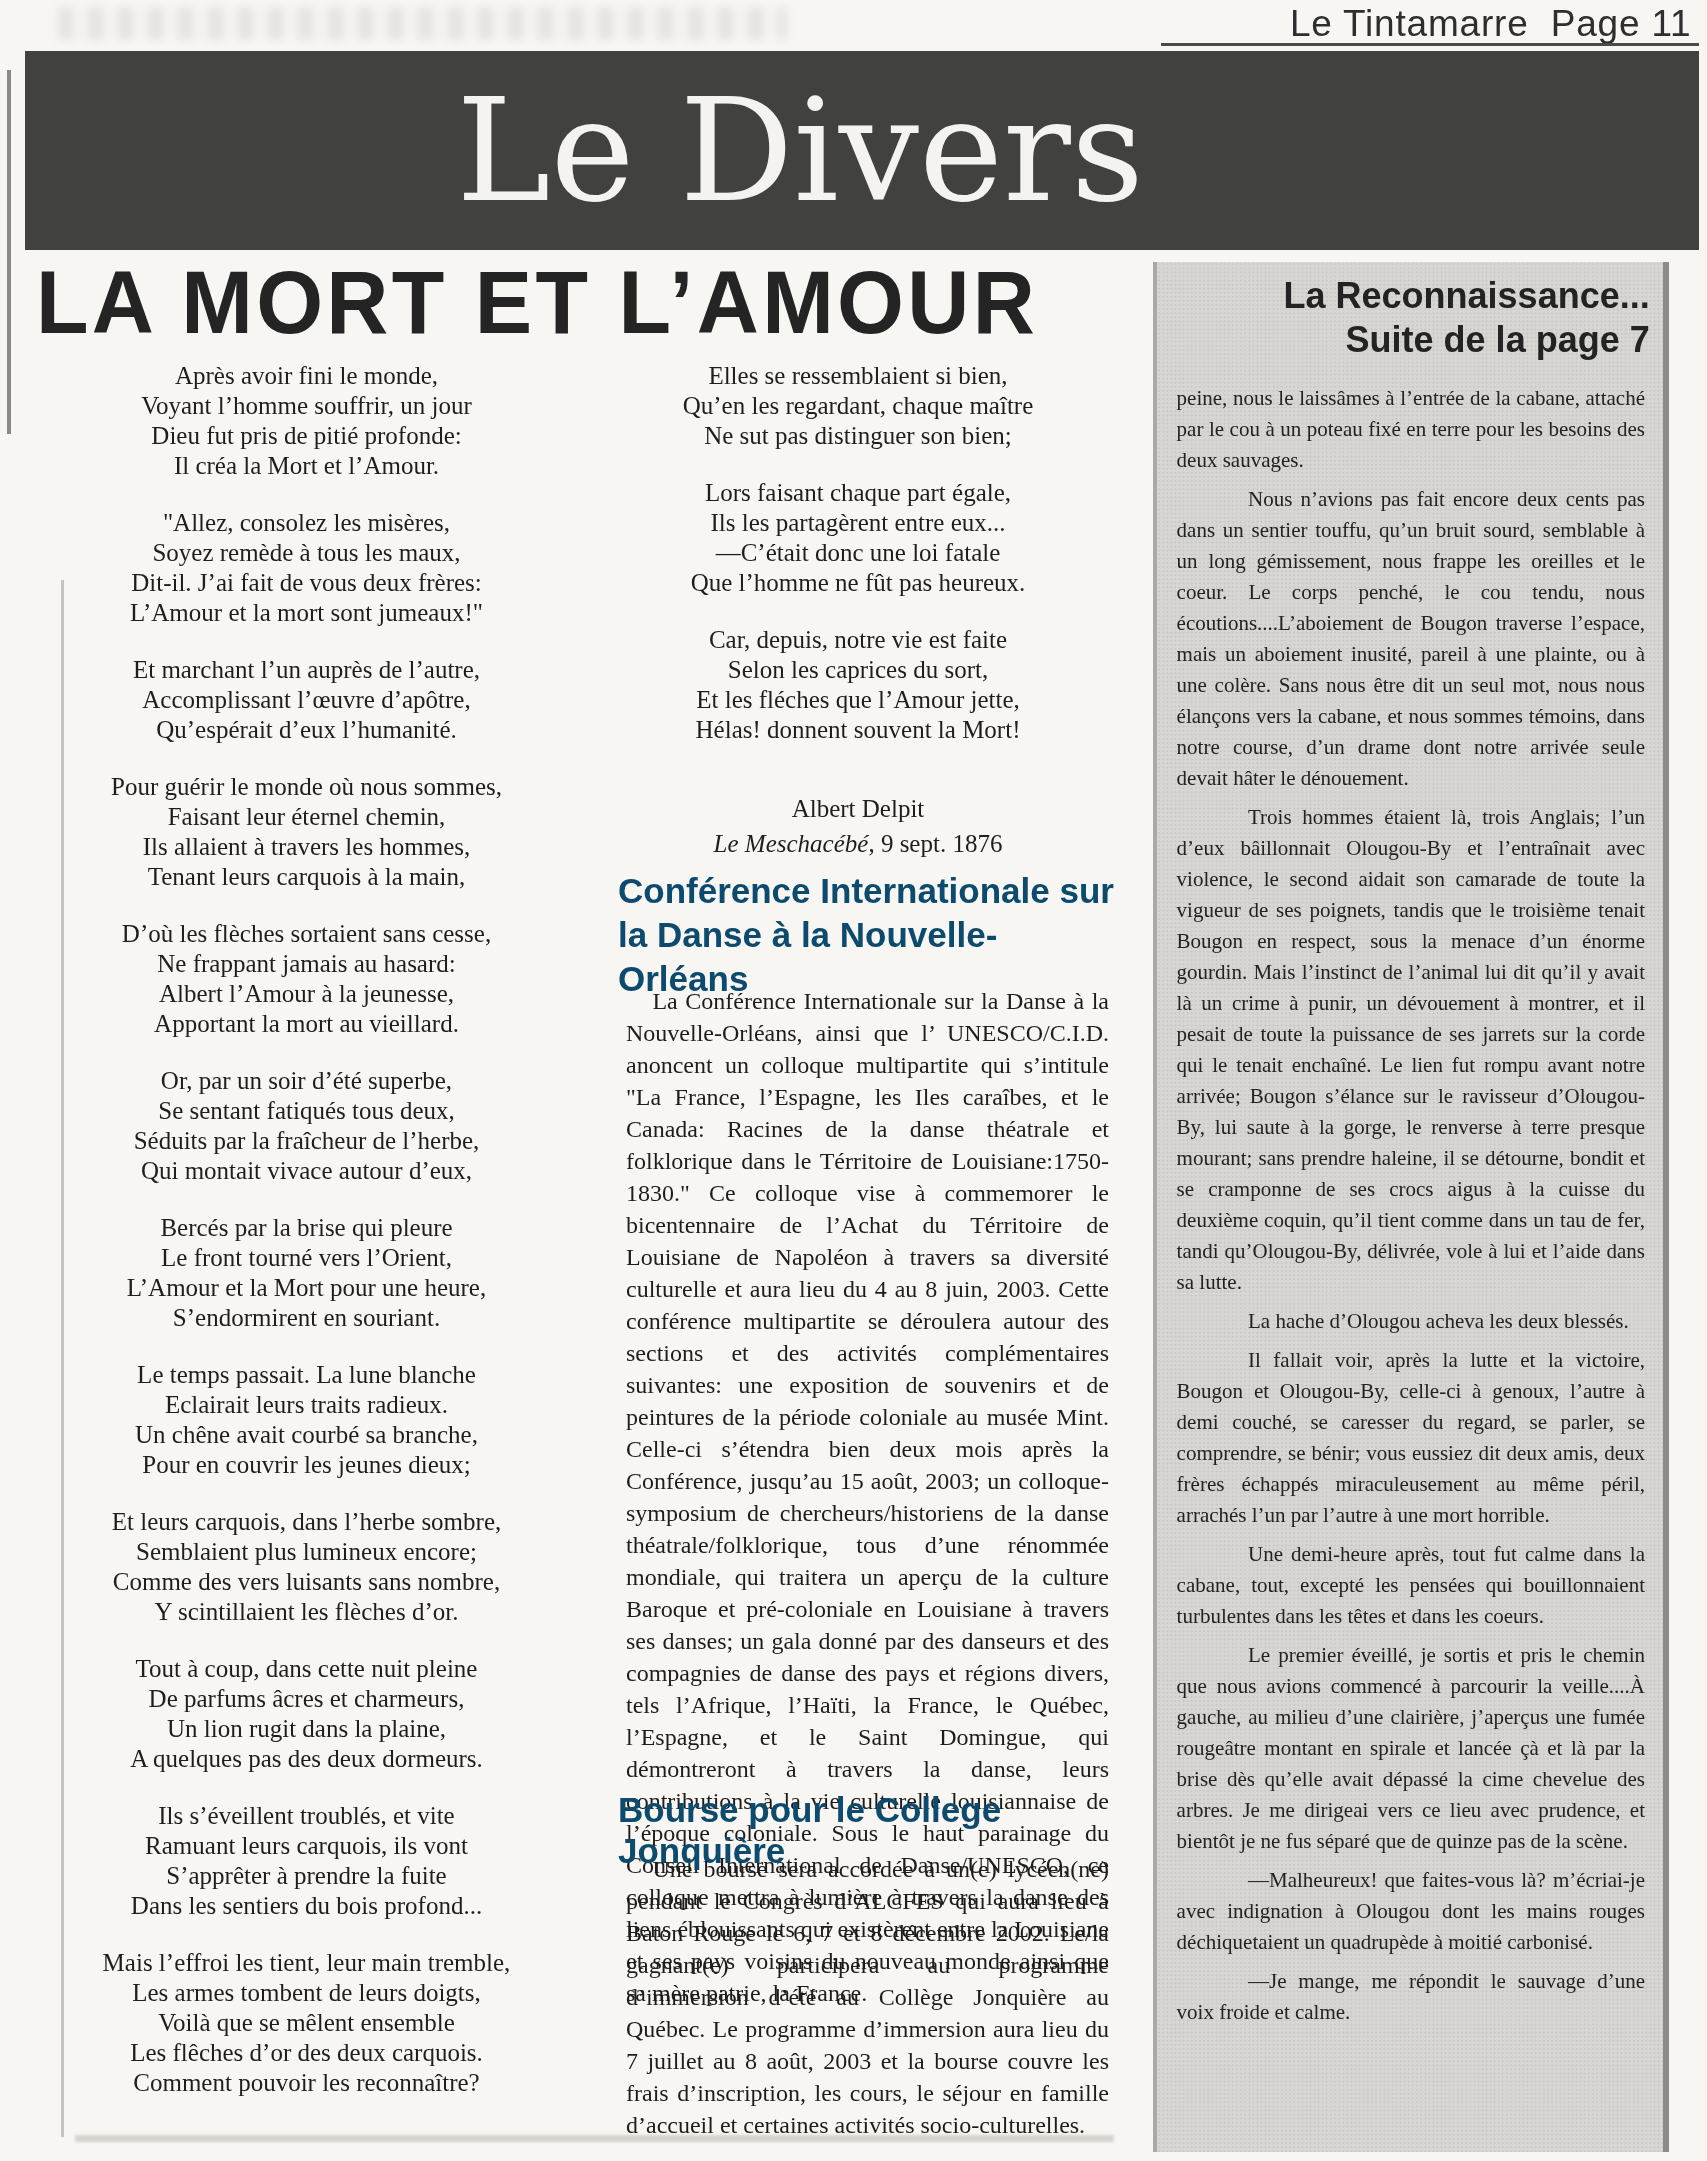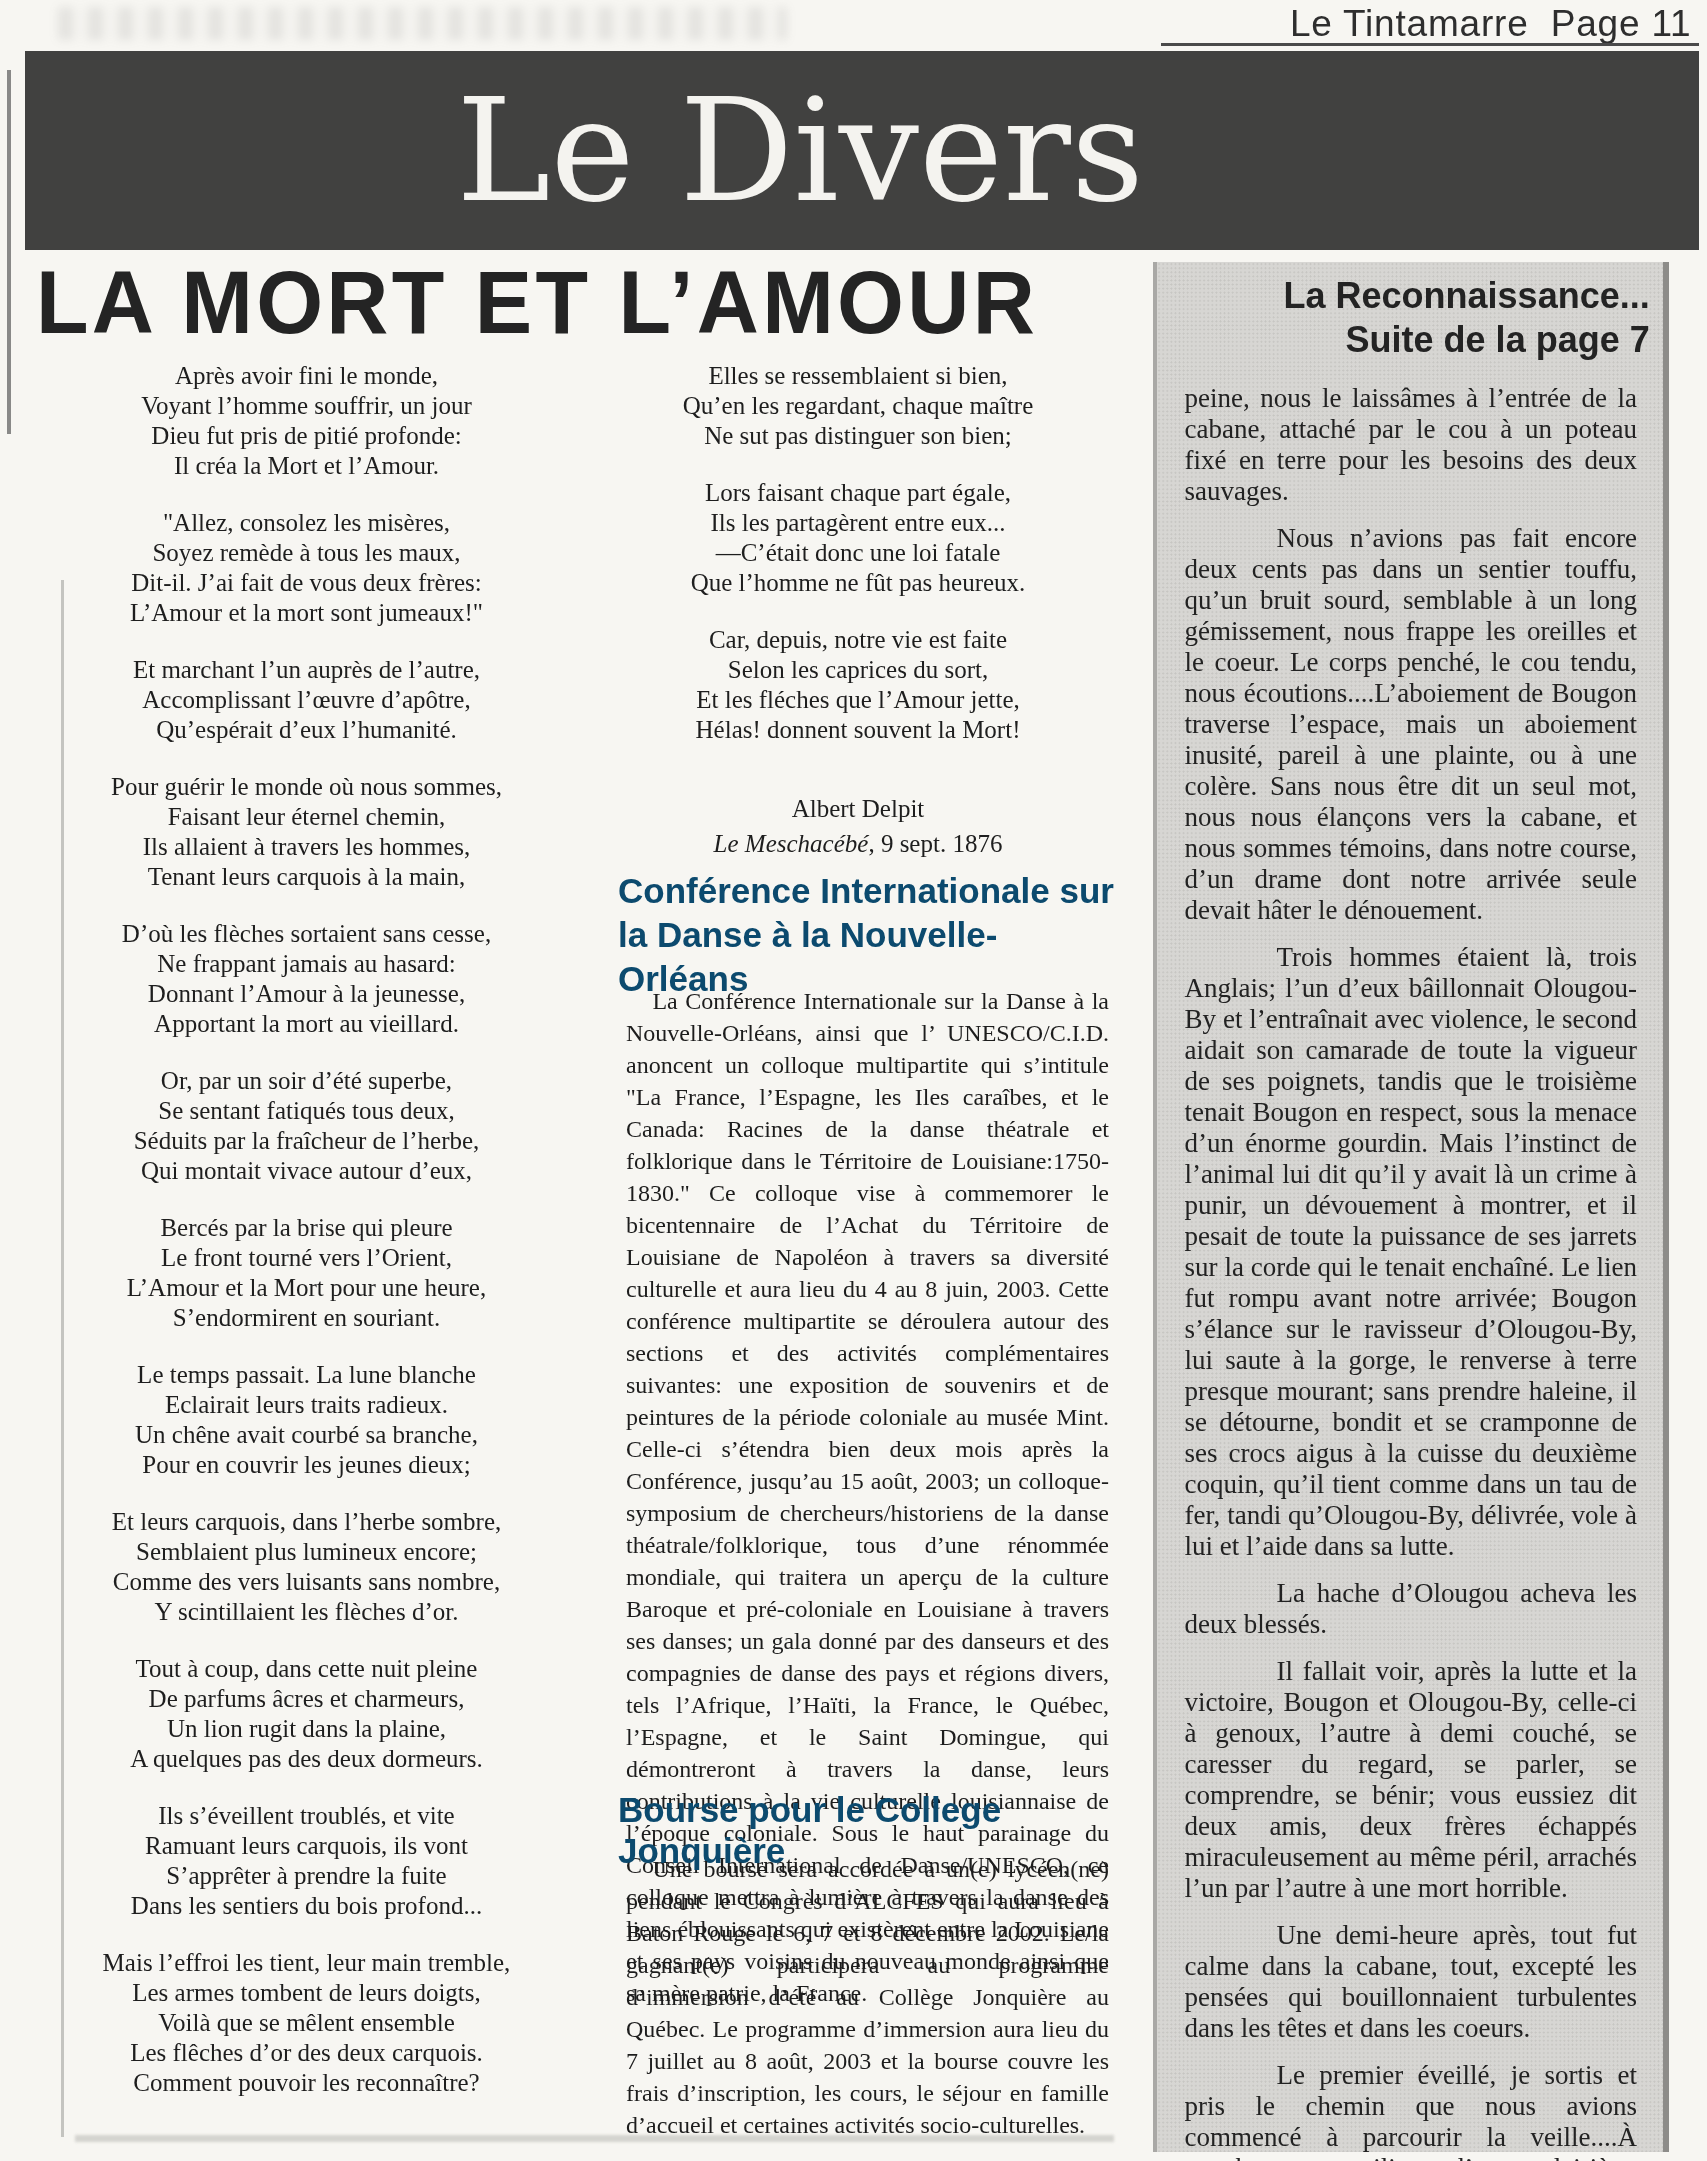--- a/index.html
+++ b/index.html
@@ -58,21 +58,21 @@
     background-image:radial-gradient(rgba(115,115,112,.17) 0.8px, transparent 1px);
     background-size:4.1px 4.1px;
     border-left:4.1px solid #a9a8a5;border-right:6.6px solid #8d8c89;
     padding:11.6px 10px 0 11.6px;
   }
   .cont-head{
     font-family:"Liberation Sans",sans-serif;font-weight:bold;
     font-size:36px;line-height:44px;text-align:right;color:#232323;padding-right:3.3px;
   }
   .cont-body{margin-top:21.5px;}
-  .cont-body p{margin:16px;text-align:justify;font-size:27px;line-height:31px;text-indent:3.4em;color:#222;}
+  .cont-body p{margin:8px;text-align:justify;font-size:21px;line-height:31px;text-indent:3.4em;color:#222;}
   .cont-body p:first-child{text-indent:0;}
   
   .scan-left{position:absolute;left:6.6px;top:70px;width:4.1px;height:364px;background:#4f4f4f;opacity:.65;}
   .scan-poem{position:absolute;left:61px;top:580px;width:2.5px;height:1557px;background:#9a9a97;opacity:.55;}
   .scan-bottom{position:absolute;left:75px;top:2135px;width:1039px;height:6.6px;background:rgba(140,140,135,.32);filter:blur(1.7px);}
 </style>
 </head>
 <body>
 
 <div class="page">
@@ -108,21 +108,21 @@
       </div>
       <div class="stanza">
         <div class="pline">Pour guérir le monde où nous sommes,</div>
         <div class="pline">Faisant leur éternel chemin,</div>
         <div class="pline">Ils allaient à travers les hommes,</div>
         <div class="pline">Tenant leurs carquois à la main,</div>
       </div>
       <div class="stanza">
         <div class="pline">D’où les flèches sortaient sans cesse,</div>
         <div class="pline">Ne frappant jamais au hasard:</div>
-        <div class="pline">Donnant l’Amour à la jeunesse,</div>
+        <div class="pline">Albert l’Amour à la jeunesse,</div>
         <div class="pline">Apportant la mort au vieillard.</div>
       </div>
       <div class="stanza">
         <div class="pline">Or, par un soir d’été superbe,</div>
         <div class="pline">Se sentant fatiqués tous deux,</div>
         <div class="pline">Séduits par la fraîcheur de l’herbe,</div>
         <div class="pline">Qui montait vivace autour d’eux,</div>
       </div>
       <div class="stanza">
         <div class="pline">Bercés par la brise qui pleure</div>

